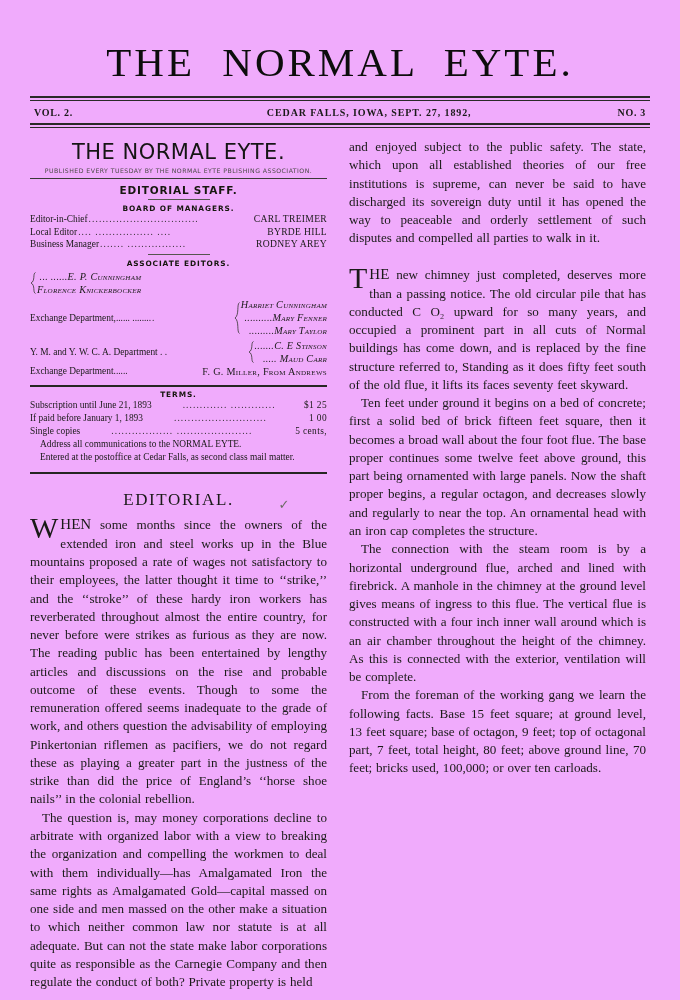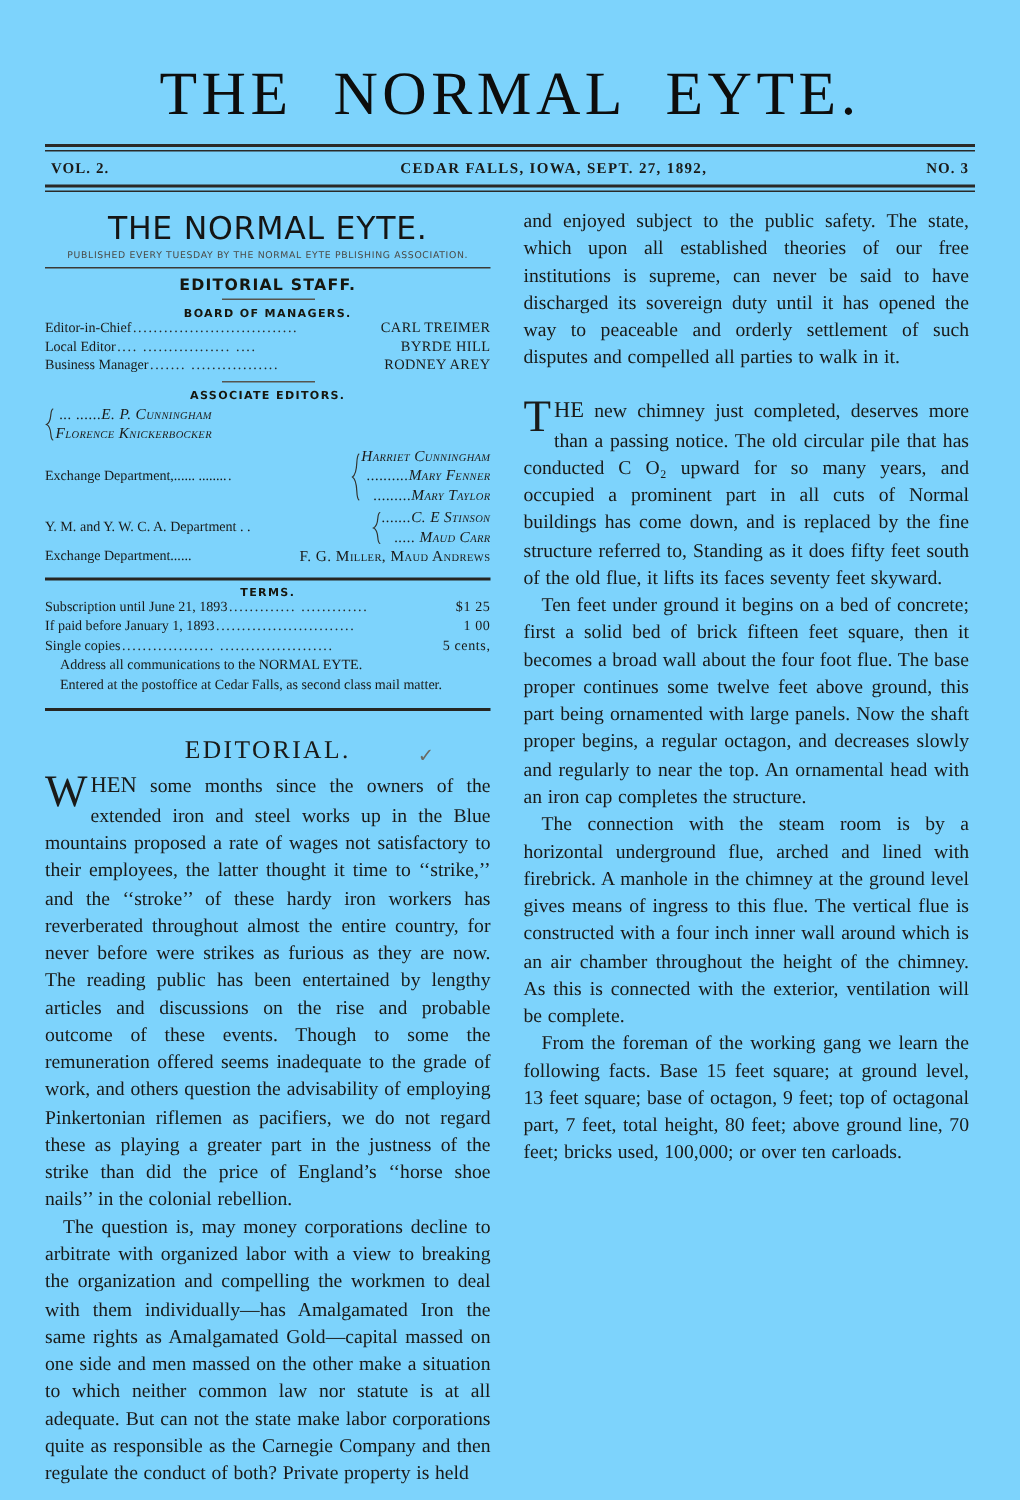--- a/index.html
+++ b/index.html
@@ -12,21 +12,21 @@
     height: 1000px;
     overflow: hidden;
     font-family: "Liberation Serif", serif;
     color: #1a1a18;
     position: relative;
   }
   .page {
     width: 680px;
     height: 1000px;
     position: relative;
-    background: #7dd3fc;
+    background: #f0abfc;
     box-sizing: border-box;
     padding: 0 30px;
   }
 
   
   .masthead {
     text-align: center;
     padding-top: 42px;
   }
   .masthead-title {
@@ -194,20 +194,21 @@
   }
 
   
   .terms-row {
     display: flex;
     align-items: center;
     font-size: 9.4px;
     line-height: 1.35;
     white-space: nowrap;
     overflow: hidden;
+    gap: 30px;
   }
   .terms-price { flex: 0 0 auto; letter-spacing: 0.4px; }
   .terms-note {
     font-size: 9.4px;
     line-height: 1.3;
     text-indent: 10px;
     margin-top: 1px;
   }
   .terms-note2 {
     font-size: 9.4px;
@@ -366,21 +367,21 @@
             </svg>
         </div>
         <div class="assoc-right">
           <div>.......C. E Stinson</div>
           <div>..... Maud Carr</div>
         </div>
       </div>
 
       <div class="exch-row">
         <span>Exchange Department......</span>
-        <span class="staff-name" style="flex:1 1 auto; text-align:right;">F. G. Miller, Maud Andrews</span>
+        <span class="staff-name" style="flex:1 1 auto; text-align:right;">F. G. Miller, From Andrews</span>
       </div>
 
       <div class="heavy-rule-top"></div>
       <div class="sec-head small">TERMS.</div>
 
       <div class="terms-row">
         <span>Subscription until June 21, 1893</span>
         <span class="dots">............. .............</span>
         <span class="terms-price">$1 25</span>
       </div>

